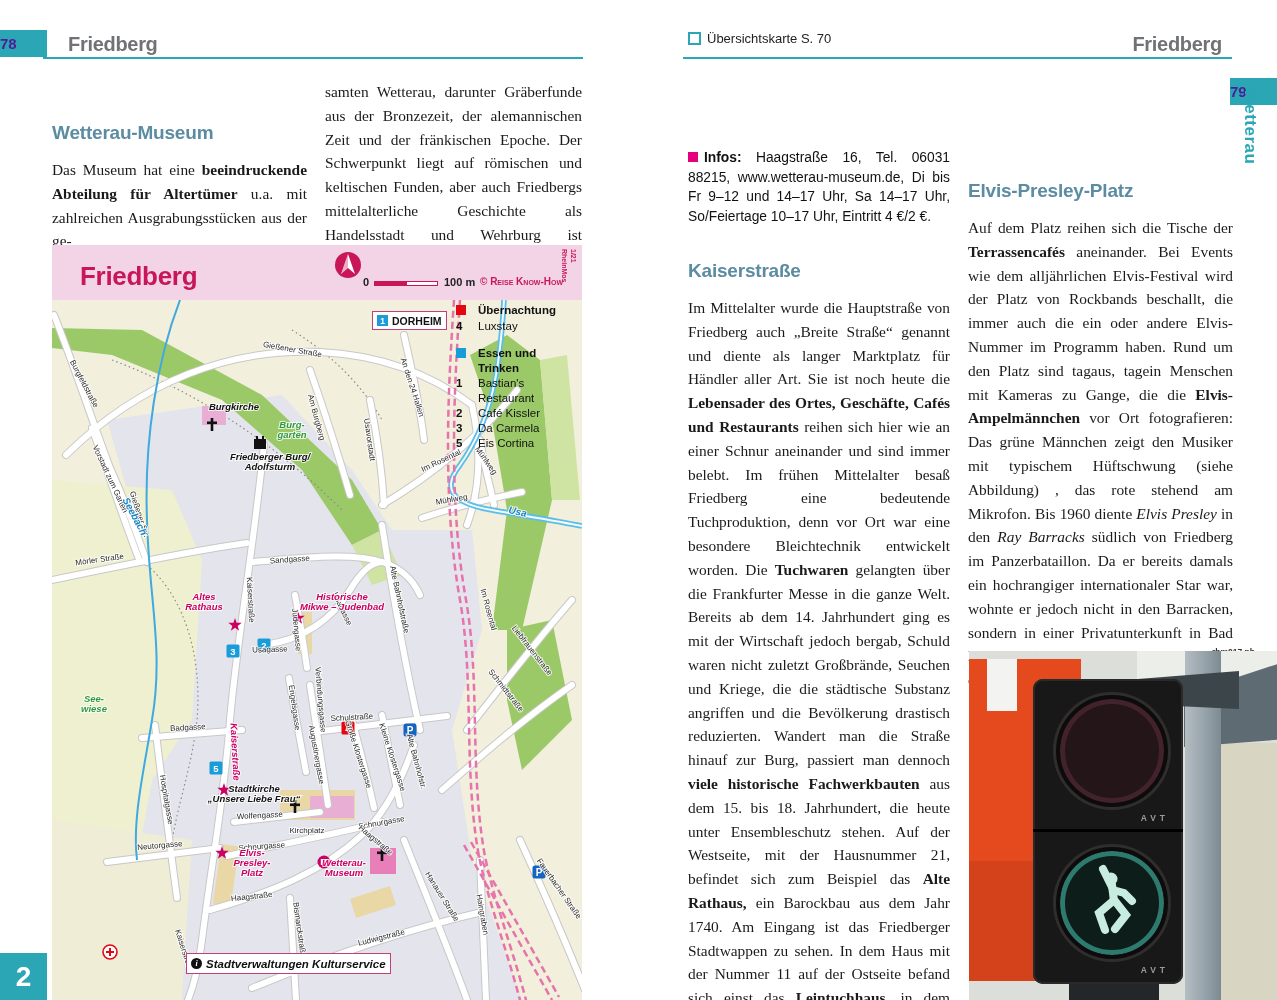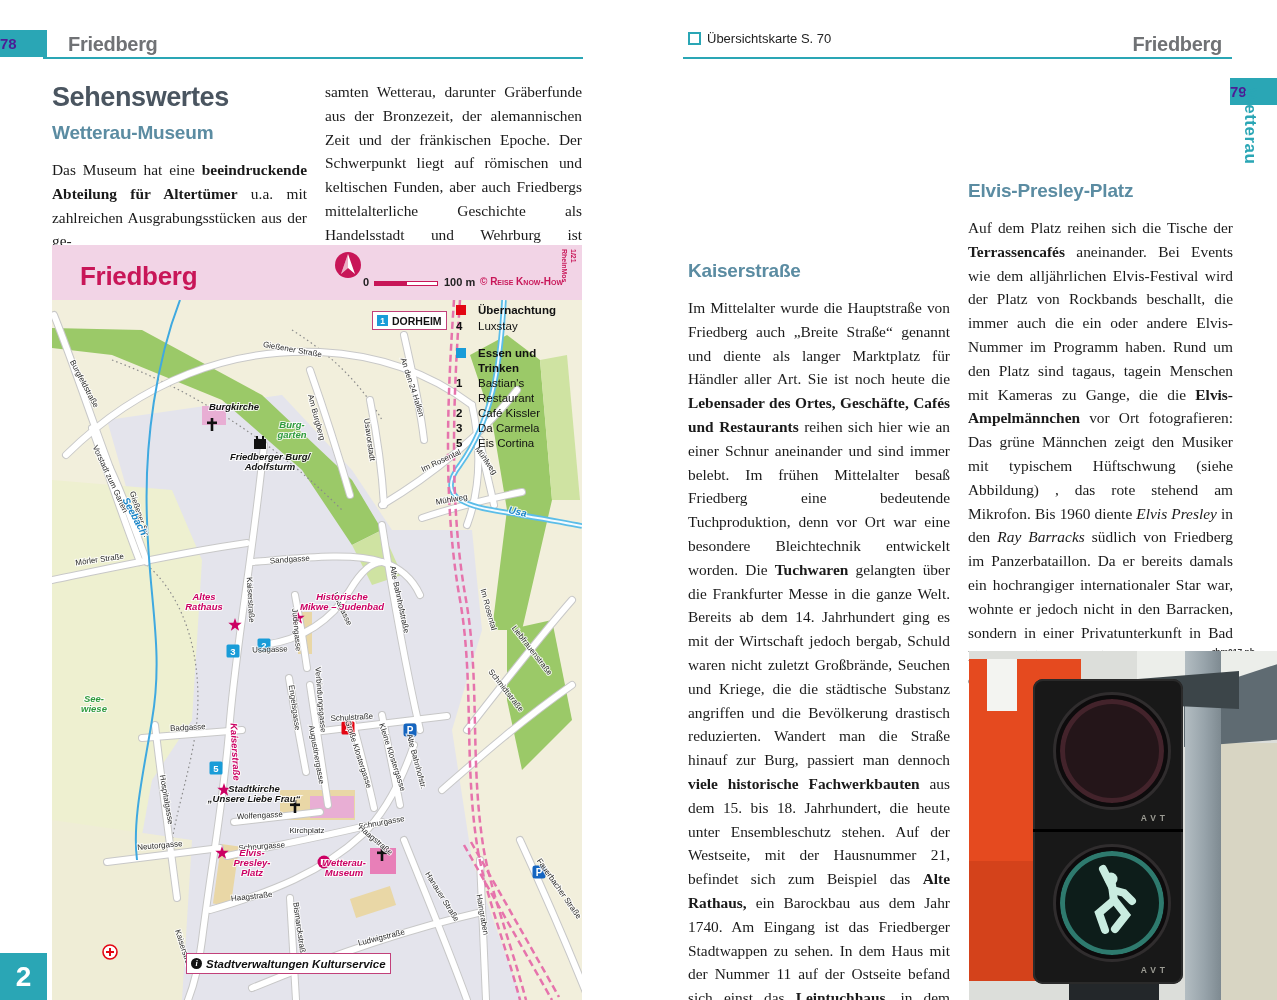--- a/index.html
+++ b/index.html
@@ -75,21 +75,20 @@
   <div class="abs rule" style="left:683px;top:57px;width:549px;"></div>
   <div class="abs pagenum-box" style="left:1230px;top:30px;width:47px;height:27px;margin-top:48px;">
       <span>79</span>
     </div>
 
   <div class="abs side-tab" style="left:1240px;top:88px;height:130px;">Wetterau</div>
   <div class="abs chapter-box" style="left:0;top:953px;width:47px;height:47px;">
       <span>2</span>
     </div>
 
-  <h1 class="abs section" style="left:52px;top:82px;">Sehenswertes</h1>
   <h2 class="abs sub" style="left:52px;top:122px;">Wetterau-Museum</h2>
   <div class="abs body-col" style="left:52px;top:158px;width:255px;"><span>Das Museum hat eine </span><span style="font-weight: bold;">beeindruckende Abteilung für Altertümer</span><span> u.a. mit zahlreichen Ausgrabungsstücken aus der ge-</span></div>
   <div class="abs body-col" style="left:325px;top:80px;width:257px;"><span>samten Wetterau, darunter Gräberfunde aus der Bronzezeit, der alemannischen Zeit und der fränkischen Epoche. Der Schwerpunkt liegt auf römischen und keltischen Funden, aber auch Friedbergs mittelalterliche Geschichte als Handelsstadt und Wehrburg ist dokumentiert.</span></div>
 
   <div class="abs map-band" style="left:52px;top:245px;width:530px;height:55px;">
     <div class="abs map-title" style="left:28px;top:16px;">Friedberg</div>
     <svg class="abs" style="left:281px;top:5px;" width="30" height="30" viewBox="0 0 30 30">
       <circle cx="15" cy="15" r="13" fill="#C81658"></circle>
       <path d="M15 4 L22 24 L15 18 L8 24 Z" fill="#fff"></path>
       <path d="M15 4 L15 18 L8 24 Z" fill="#C81658" opacity="0.35"></path>
@@ -321,20 +320,23 @@
           <span class="leg-key leg-num">3</span>
           <span class="leg-name">Da Carmela</span>
         </div>
         <div class="leg-row">
           <span class="leg-key leg-num">5</span>
           <span class="leg-name">Eis Cortina</span>
         </div>
       </div>
     </div>
 
+  <div class="abs infos" style="left:688px;top:148px;width:262px;">
+    <span class="sq"></span><b>Infos:</b><span> Haagstraße 16, Tel. 06031 88215, www.wetterau-museum.de, Di bis Fr 9–12 und 14–17 Uhr, Sa 14–17 Uhr, So/Feiertage 10–17 Uhr, Eintritt 4 €/2 €.</span>
+  </div>
   <h2 class="abs sub" style="left:688px;top:260px;">Kaiserstraße</h2>
   <div class="abs body-col" style="left:688px;top:296px;width:262px;"><span>Im Mittelalter wurde die Hauptstraße von Friedberg auch „Breite Straße“ genannt und diente als langer Marktplatz für Händler aller Art. Sie ist noch heute die </span><span style="font-weight: bold;">Lebensader des Ortes, Geschäfte, Cafés und Restaurants</span><span> reihen sich hier wie an einer Schnur aneinander und sind immer belebt. Im frühen Mittelalter besaß Friedberg eine bedeutende Tuchproduktion, denn vor Ort war eine besondere Bleichtechnik entwickelt worden. Die </span><span style="font-weight: bold;">Tuchwaren</span><span> gelangten über die Frankfurter Messe in die ganze Welt. Bereits ab dem 14. Jahrhundert ging es mit der Wirtschaft jedoch bergab, Schuld waren nicht zuletzt Großbrände, Seuchen und Kriege, die die städtische Substanz angriffen und die Bevölkerung drastisch reduzierten. Wandert man die Straße hinauf zur Burg, passiert man dennoch </span><span style="font-weight: bold;">viele historische Fachwerkbauten</span><span> aus dem 15. bis 18. Jahrhundert, die heute unter Ensembleschutz stehen. Auf der Westseite, mit der Hausnummer 21, befindet sich zum Beispiel das </span><span style="font-weight: bold;">Alte Rathaus,</span><span> ein Barockbau aus dem Jahr 1740. Am Eingang ist das Friedberger Stadtwappen zu sehen. In dem Haus mit der Nummer 11 auf der Ostseite befand sich einst das </span><span style="font-weight: bold;">Leintuchhaus,</span><span> in dem während der Messen das wertvolle Tuch aufbewahrt wurde. Gleich daneben hat</span></div>
 
   <h2 class="abs sub" style="left:968px;top:180px;">Elvis-Presley-Platz</h2>
   <div class="abs body-col" style="left:968px;top:216px;width:265px;"><span>Auf dem Platz reihen sich die Tische der </span><span style="font-weight: bold;">Terrassencafés</span><span> aneinander. Bei Events wie dem alljährlichen Elvis-Festival wird der Platz von Rockbands beschallt, die immer auch die ein oder andere Elvis-Nummer im Programm haben. Rund um den Platz sind tagaus, tagein Menschen mit Kameras zu Gange, die die </span><span style="font-weight: bold;">Elvis-Ampelmännchen</span><span> vor Ort fotografieren: Das grüne Männchen zeigt den Musiker mit typischem Hüftschwung (siehe Abbildung) , das rote stehend am Mikrofon. Bis 1960 diente </span><span style="font-style: italic;">Elvis Presley</span><span> in den </span><span style="font-style: italic;">Ray Barracks</span><span> südlich von Friedberg im Panzerbataillon. Da er bereits damals ein hochrangiger internationaler Star war, wohnte er jedoch nicht in den Barracken, sondern in einer Privatunterkunft in Bad Nauheim (siehe dort). Vor dem Gelände der ehemaligen </span><span style="font-weight: bold;">Ray Bar-</span></div>
 
   <div class="abs credit" style="left:1080px;top:639px;width:175px;text-align:right;margin-top:8px;">rhm017 nh</div>
   <div class="abs photo" style="left:969px;top:651px;width:308px;height:349px;">
     <div class="abs" style="left:168px;top:0;width:140px;height:32px;background:#ECEEEA;"></div>
     <div class="abs" style="left:251px;top:92px;width:57px;height:257px;background:#D8D5C3;"></div>

